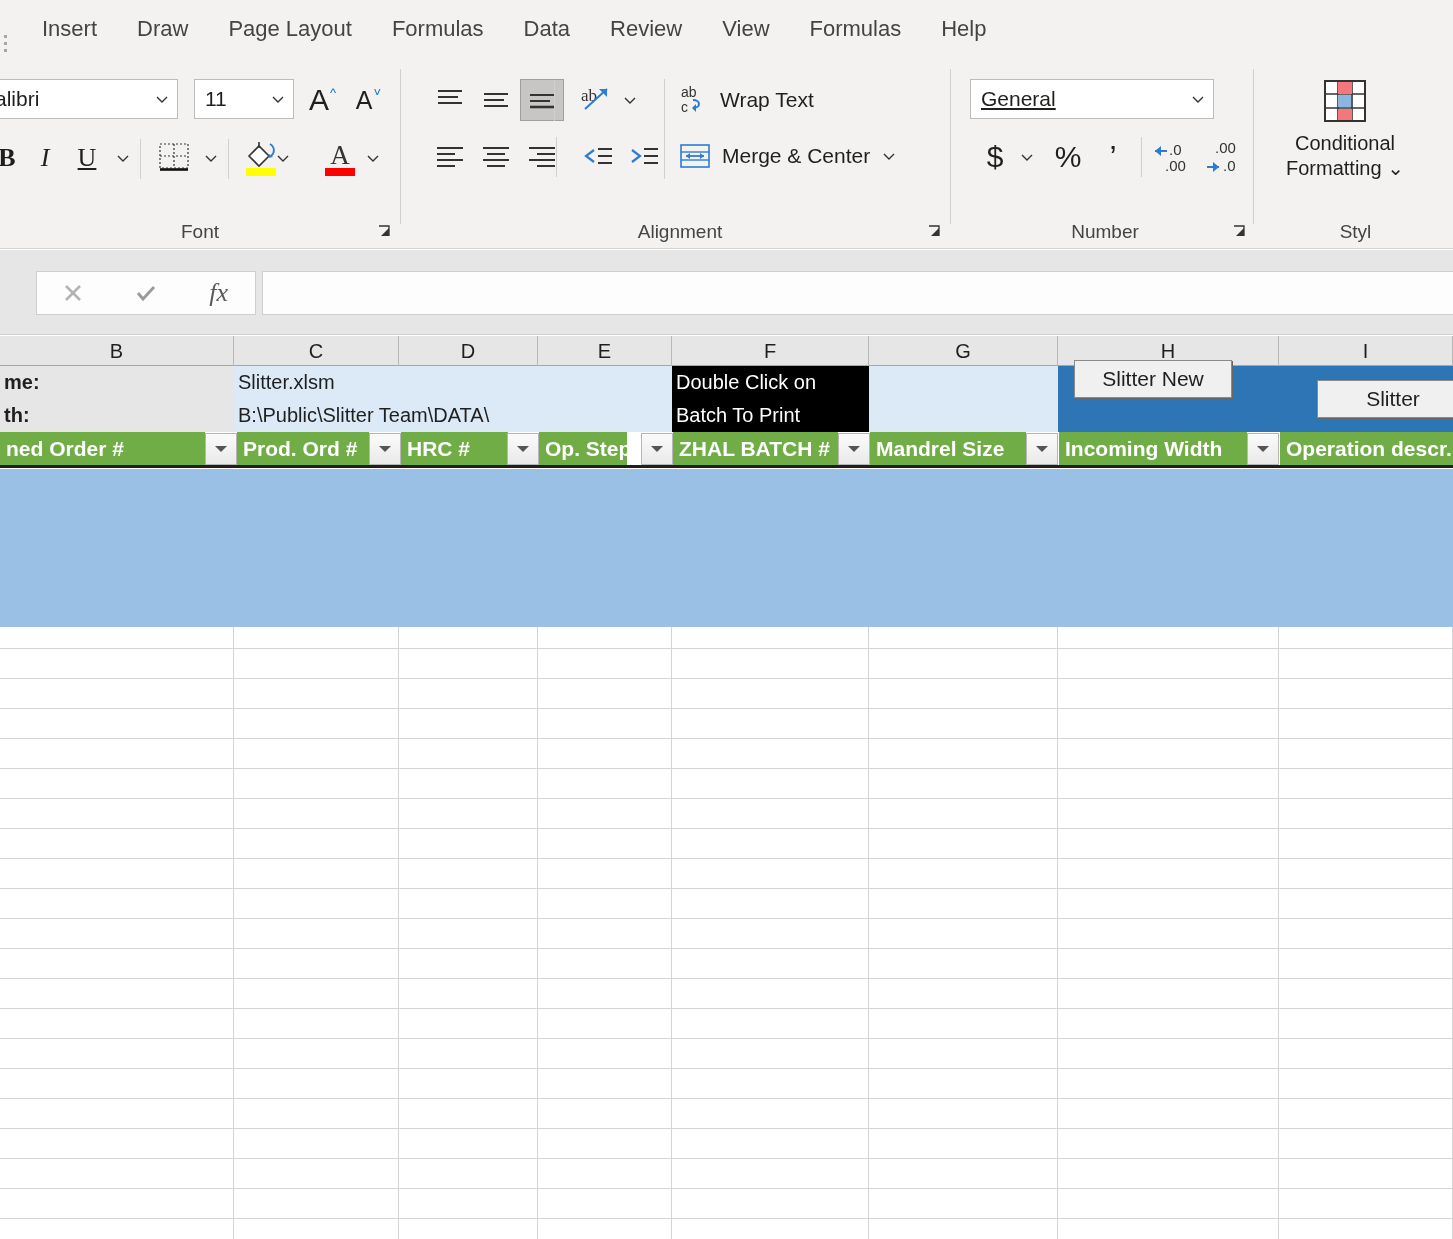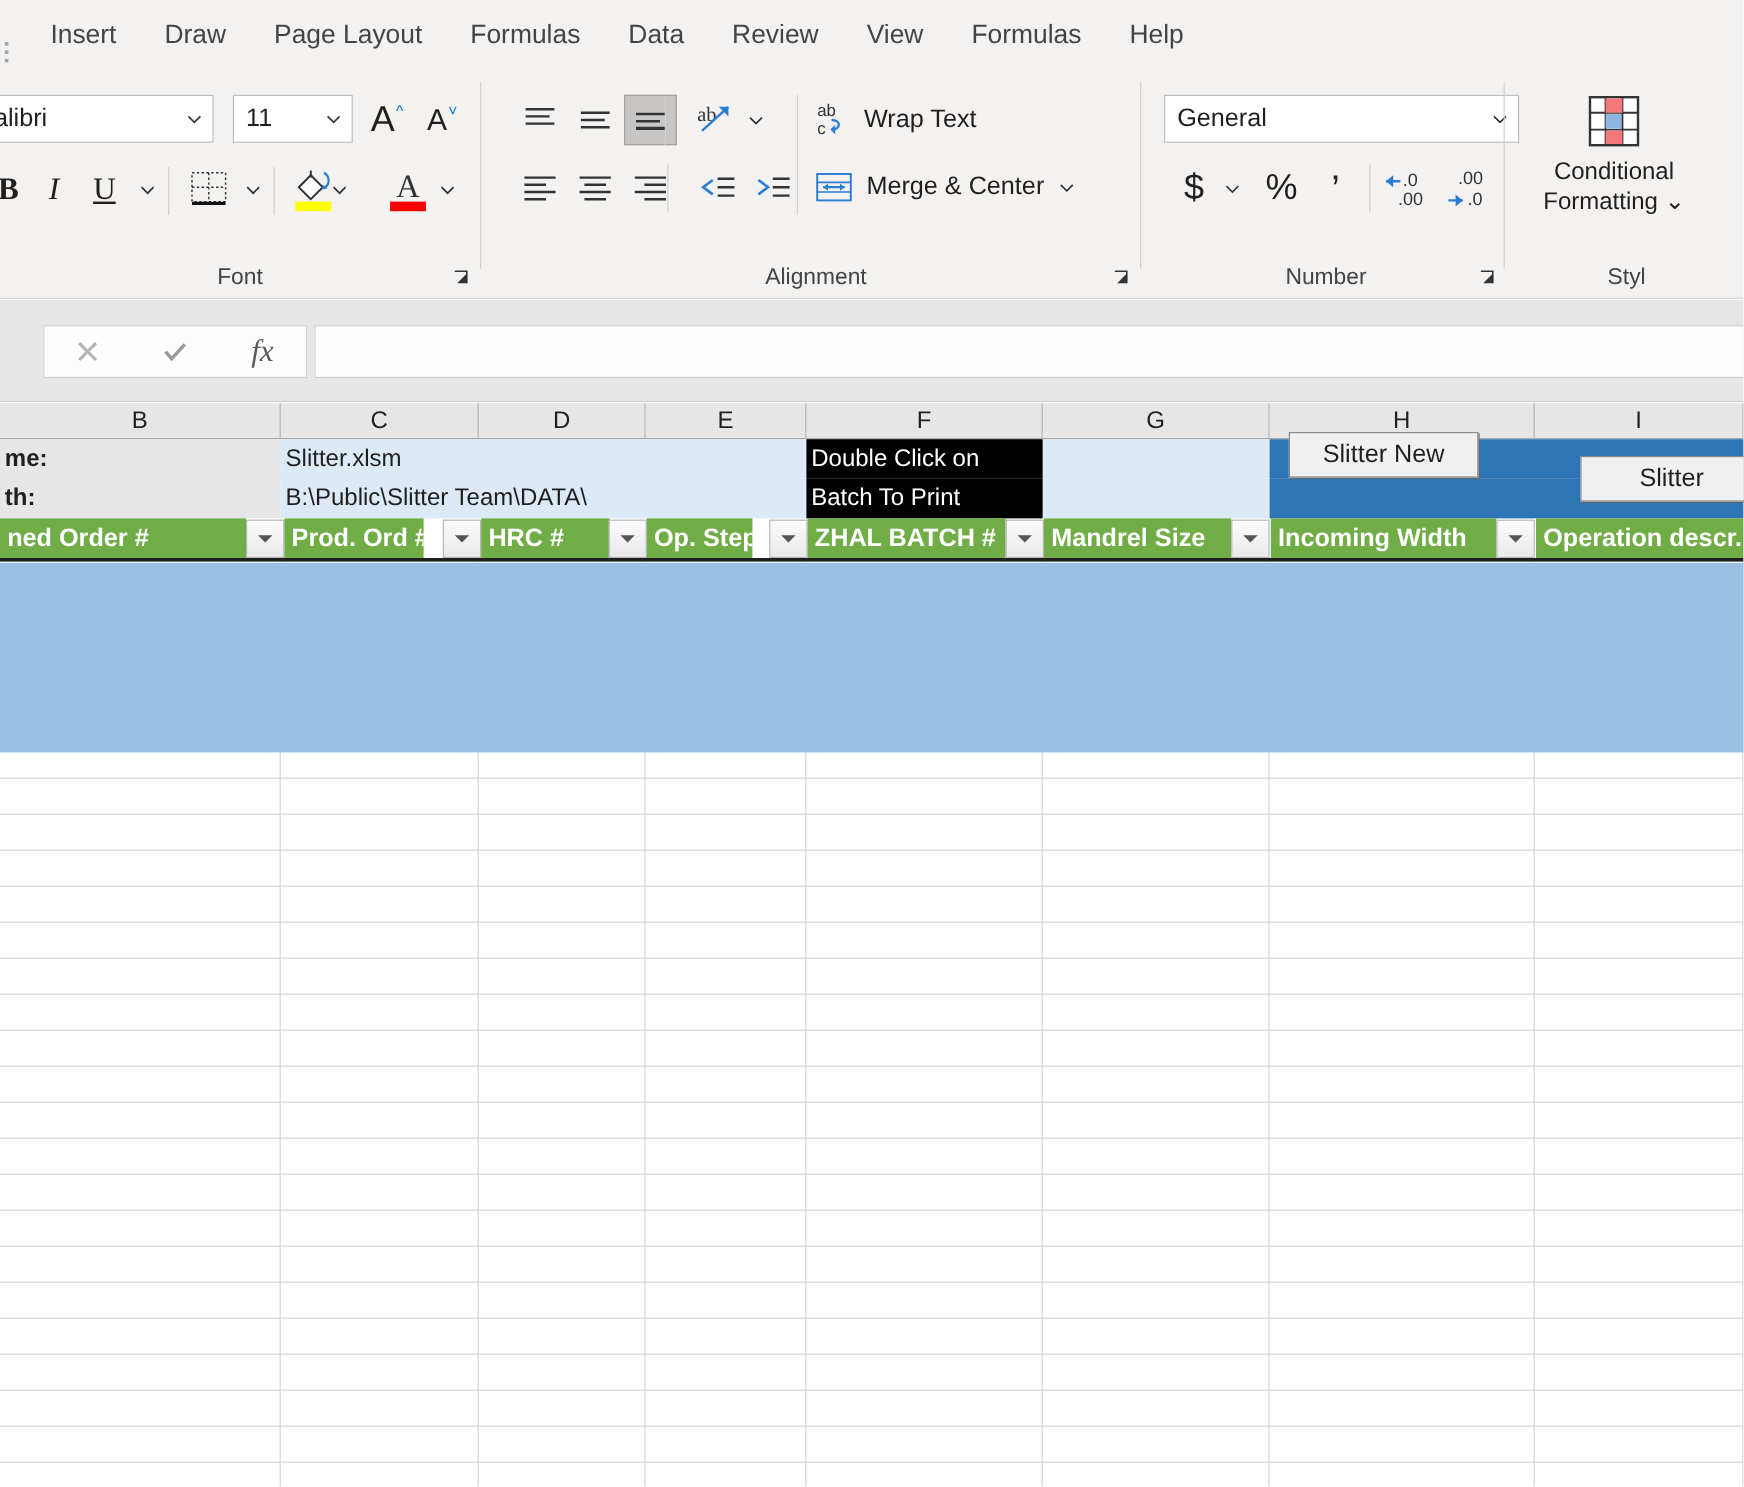--- a/index.html
+++ b/index.html
@@ -108,21 +108,21 @@
     font-size: 21px; color: #201f1e; cursor: default;
   }
   .merge-center {
     position: absolute; left: 268px; top: 78px; height: 42px;
     display: flex; align-items: center; gap: 10px;
     font-size: 21px; color: #201f1e; cursor: default;
   }
 
   
   #grp-number { left: 955px; width: 300px; }
-  #number-format-combo { left: 15px; top: 22px; width: 296px; height: 40px; }
+  #number-format-combo { left: 15px; top: 22px; width: 244px; height: 40px; text-decoration: underline; }
   .nm-btn { height: 44px; }
   .nm-dollar { left: 20px; top: 78px; width: 40px; font-size: 30px; }
   .nm-dollar-chev { left: 58px; top: 80px; width: 28px; height: 40px; }
   .nm-percent { left: 92px; top: 78px; width: 42px; font-size: 30px; }
   .nm-comma { left: 138px; top: 78px; width: 40px; font-size: 32px; }
   .nm-dec-inc { left: 196px; top: 78px; width: 50px; }
   .nm-dec-dec { left: 248px; top: 78px; width: 50px; }
 
   
   #grp-styles { left: 1258px; width: 195px; }
@@ -620,21 +620,21 @@
                 display:flex; align-items:center; justify-content:center;
                 font-size:21px; color:#1f1f1f; z-index:5; cursor:default;">Slitter</div>
 
     <div class="row-band" id="row-filter">
       <div class="hdr-green" style="left:0px;width:205px;">ned Order #</div>
       <div class="filter-btn" style="left:205px;">
         <svg width="14" height="10" viewBox="0 0 14 10">
             <path d="M1 2 L7 8 L13 2 Z" fill="#555"></path>
           </svg>
       </div>
-      <div class="hdr-green" style="left:237px;width:116px;">Prod. Ord #</div>
+      <div class="hdr-green" style="left:237px;width:132px;">Prod. Ord #</div>
       <div class="filter-btn" style="left:369px;">
         <svg width="14" height="10" viewBox="0 0 14 10">
             <path d="M1 2 L7 8 L13 2 Z" fill="#555"></path>
           </svg>
       </div>
       <div class="hdr-green" style="left:401px;width:107px;">HRC #</div>
       <div class="filter-btn" style="left:507px;">
         <svg width="14" height="10" viewBox="0 0 14 10">
             <path d="M1 2 L7 8 L13 2 Z" fill="#555"></path>
           </svg>

